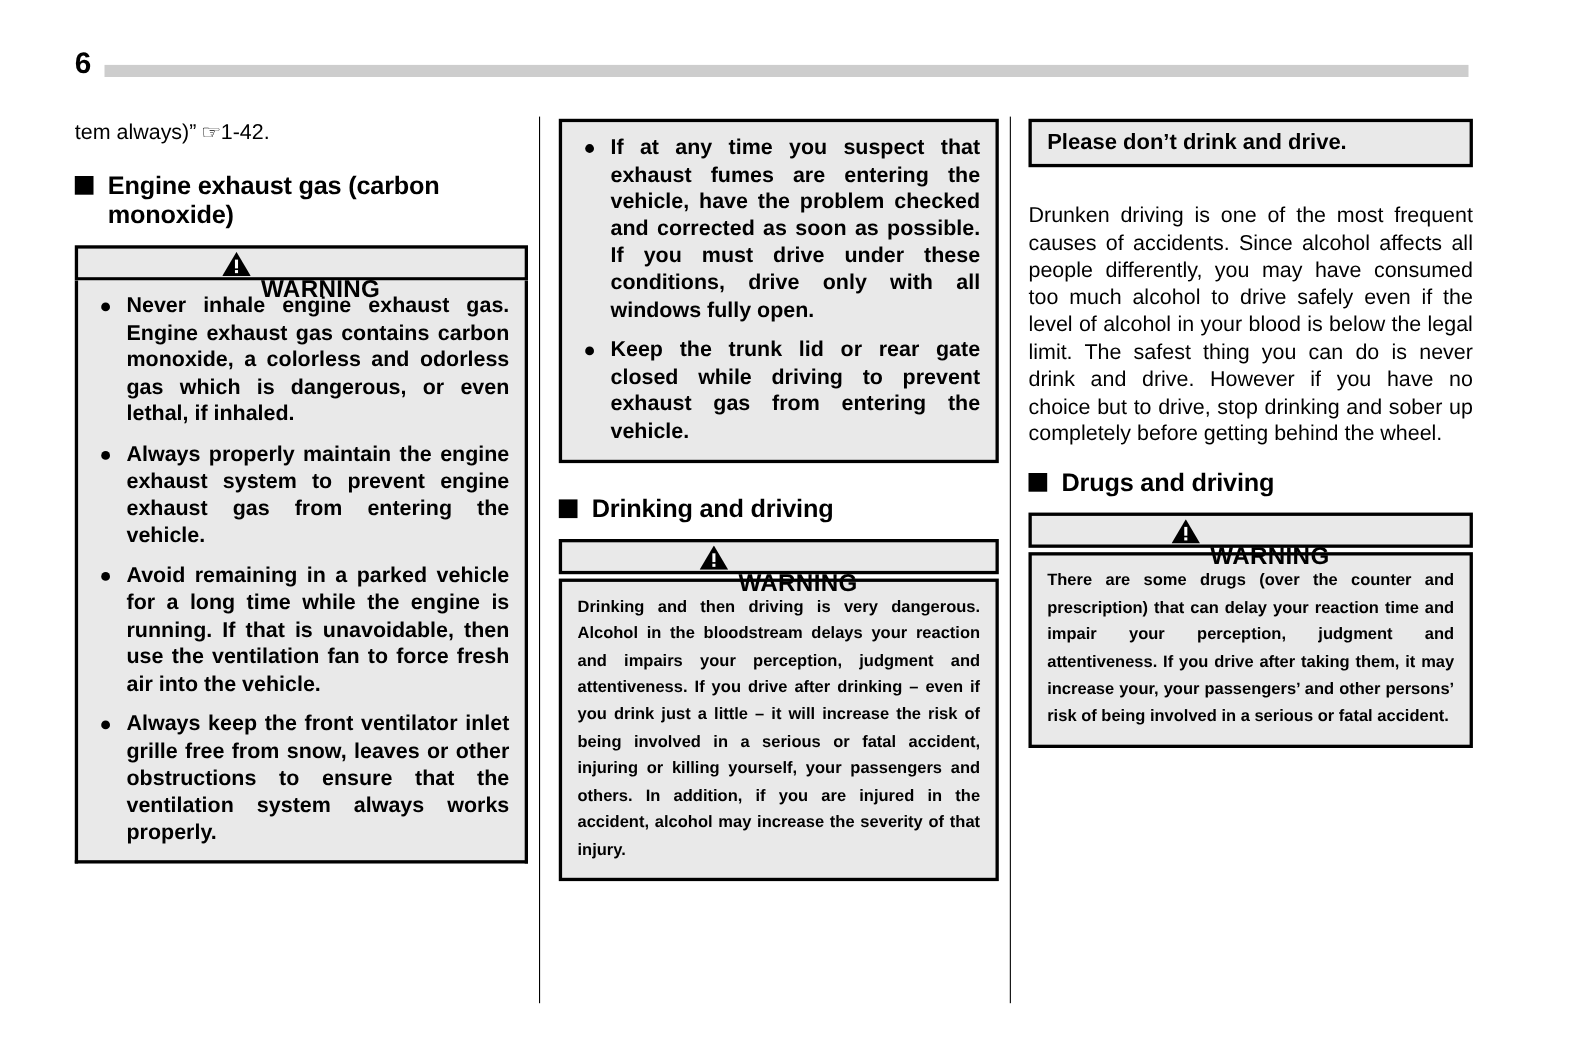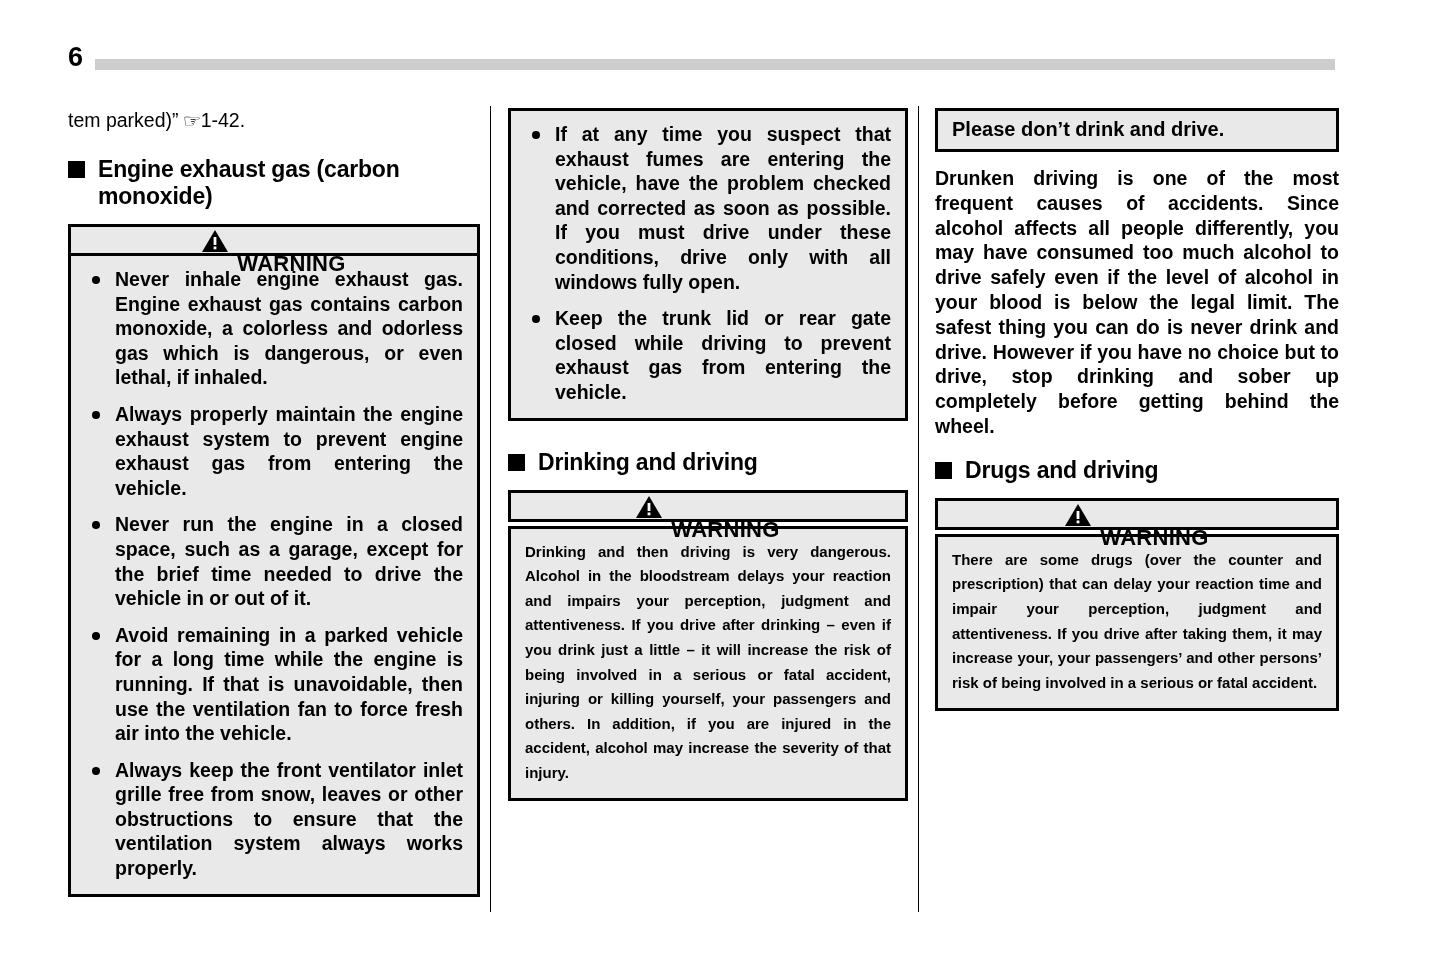--- a/index.html
+++ b/index.html
@@ -166,43 +166,42 @@
     font-size: 20px;
     font-weight: bold;
     line-height: 25px;
   }
 
   
   .body-para {
     font-size: 19.5px;
     line-height: 24.8px;
     text-align: justify;
-    margin: 14px 0 0 0;
-    font-weight: bold;
+    margin: 32px 0 0 0;
   }
   .body-para.tight { margin-top: 13px; }
 
   .gap-lg { height: 28px; }
   .gap-md { height: 18px; }
 </style>
 </head>
 <body>
 
 <div class="page-header">
   <div class="page-number">6</div>
   <div class="header-rule"></div>
 </div>
 
 <div class="col-divider divider-1"></div>
 <div class="col-divider divider-2"></div>
 
 <div class="col col-1">
 
   <p class="intro-line">
-    <span>tem parked)”</span><span class="hand-icon">☞</span><span>1-42.</span>
+    <span>tem always)”</span><span class="hand-icon">☞</span><span>1-42.</span>
   </p>
 
   <div class="section-heading">
     <span class="sq-bullet"></span>
     <span class="heading-text">Engine exhaust gas (carbon monoxide)</span>
   </div>
 
   <div>
     <div class="warn-header">
       <span class="tri">
@@ -211,21 +210,20 @@
           <rect x="11.6" y="7" width="2.8" height="8" fill="#ffffff"></rect>
           <rect x="11.6" y="16.5" width="2.8" height="2.8" fill="#ffffff"></rect>
         </svg>
       </span>
       <span class="warn-label">WARNING</span>
     </div>
     <div class="warn-body">
       <ul class="warn-list">
         <li>Never inhale engine exhaust gas. Engine exhaust gas contains carbon monoxide, a colorless and odorless gas which is dangerous, or even lethal, if inhaled.</li>
         <li>Always properly maintain the engine exhaust system to prevent engine exhaust gas from entering the vehicle.</li>
-        <li>Never run the engine in a closed space, such as a garage, except for the brief time needed to drive the vehicle in or out of it.</li>
         <li>Avoid remaining in a parked vehicle for a long time while the engine is running. If that is unavoidable, then use the ventilation fan to force fresh air into the vehicle.</li>
         <li>Always keep the front ventilator inlet grille free from snow, leaves or other obstructions to ensure that the ventilation system always works properly.</li>
       </ul>
     </div>
   </div>
 
 </div>
 
 <div class="col col-2">
 

